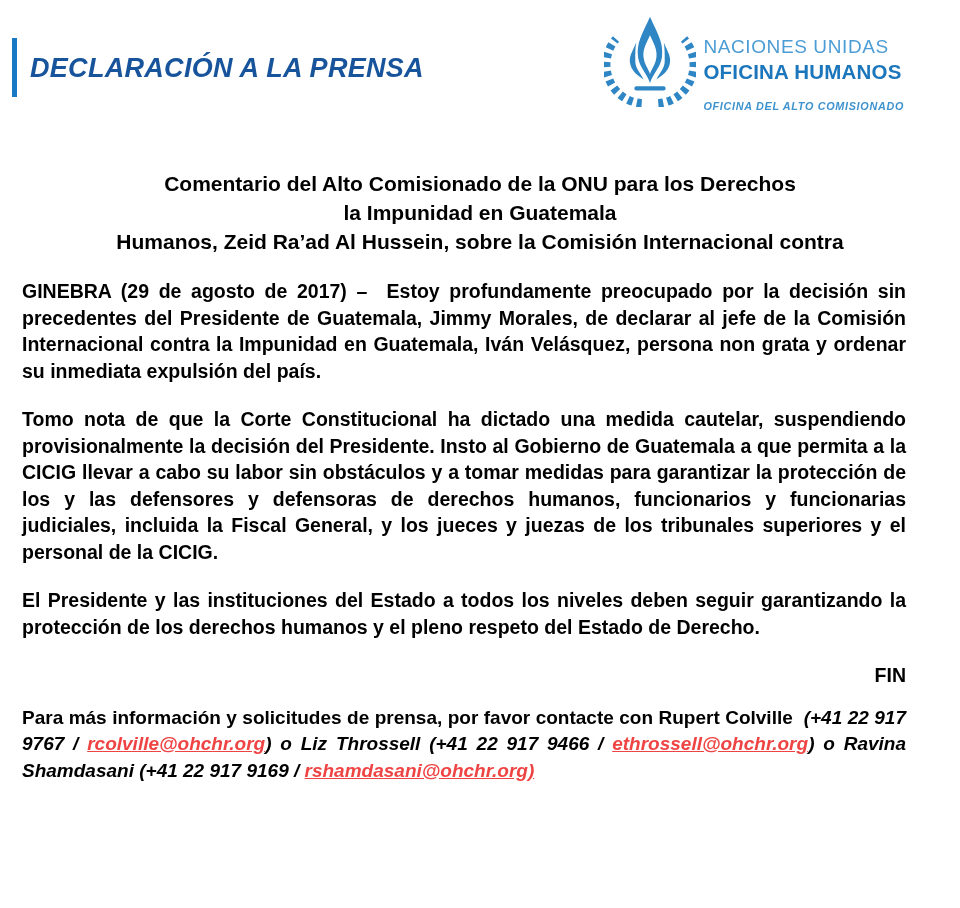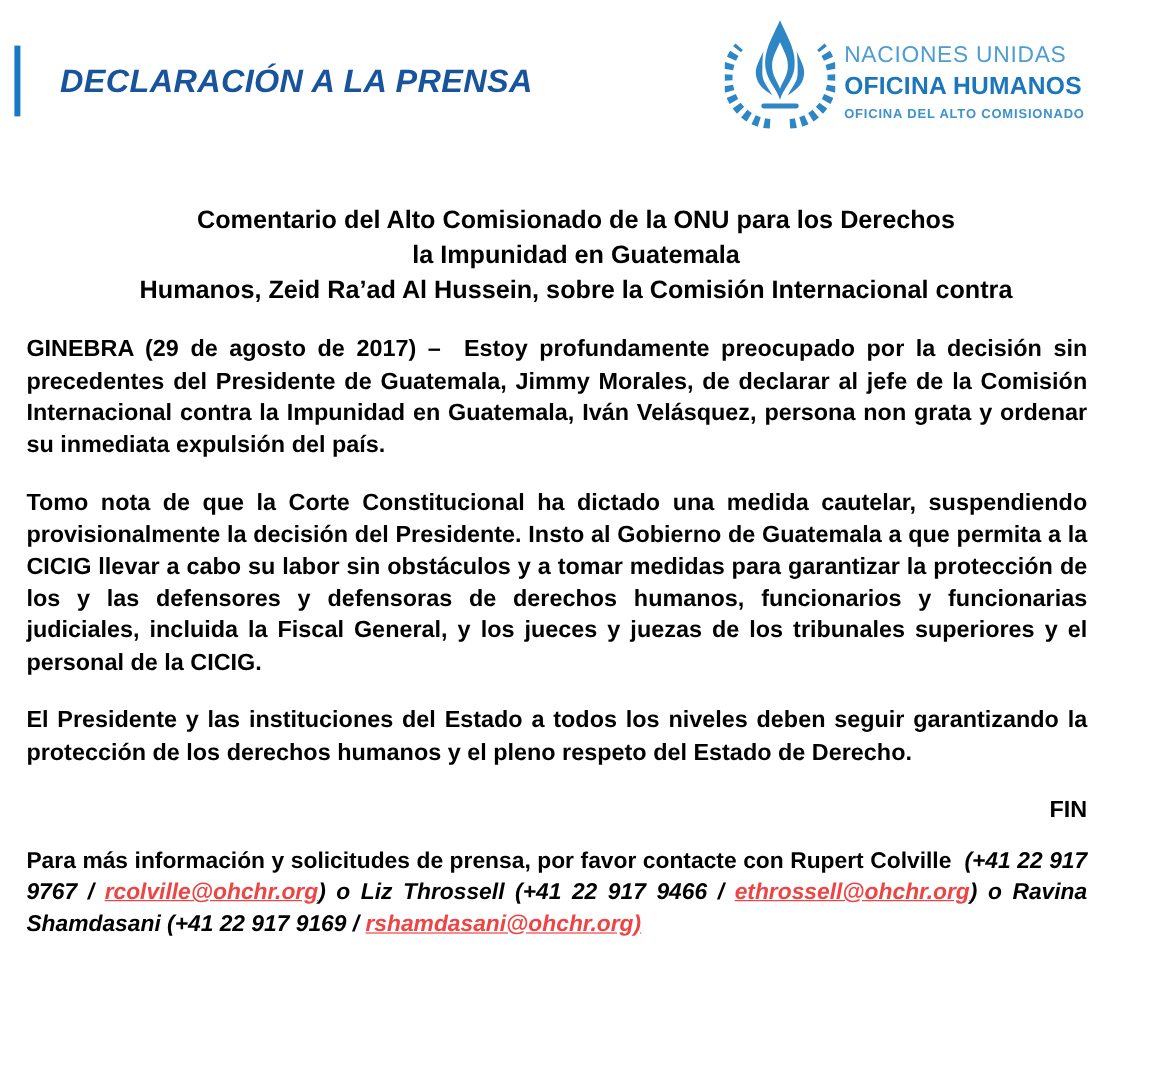--- a/index.html
+++ b/index.html
@@ -13,37 +13,37 @@
 
   
   .header {
     display: flex;
     justify-content: space-between;
     align-items: flex-start;
     padding: 12px 56px 0 12px;
     height: 118px;
     box-sizing: border-box;
   }
-  .press-block { display: flex; margin-top: 26px; gap: 20px; }
+  .press-block { display: flex; margin-top: 26px; }
   .accent-bar { width: 5px; background: #1778C4; }
   .pressline {
     padding: 15px 0 13px 13px;
     font-size: 27px;
     font-weight: bold;
     font-style: italic;
     color: #17549B;
     letter-spacing: 0.3px;
     white-space: nowrap;
   }
   .logo { display: flex; align-items: flex-start; margin-top: 3px; }
   .emblem { width: 92px; height: 92px; flex: 0 0 auto; }
   .logo-text { margin: 21px 0 0 7px; }
   .lt1 { font-size: 19px; color: #4D9DD5; letter-spacing: 0.6px; white-space: nowrap; }
   .lt2 { font-size: 20.5px; font-weight: bold; color: #1C76BC; letter-spacing: 0.2px; margin-top: 2px; white-space: nowrap; }
-  .lt3 { font-size: 10.8px; font-weight: bold; color: #3E92CE; letter-spacing: 0.7px; margin-top: 5px; white-space: nowrap; }
+  .lt3 { font-size: 10.8px; font-weight: bold; color: #3E92CE; letter-spacing: 0.7px; margin-top: 16px; white-space: nowrap; font-style: italic; }
 
   
   .title {
     margin: 51px auto 0;
     width: 900px;
     text-align: center;
     font-weight: bold;
     font-size: 21px;
     line-height: 29px;
   }

